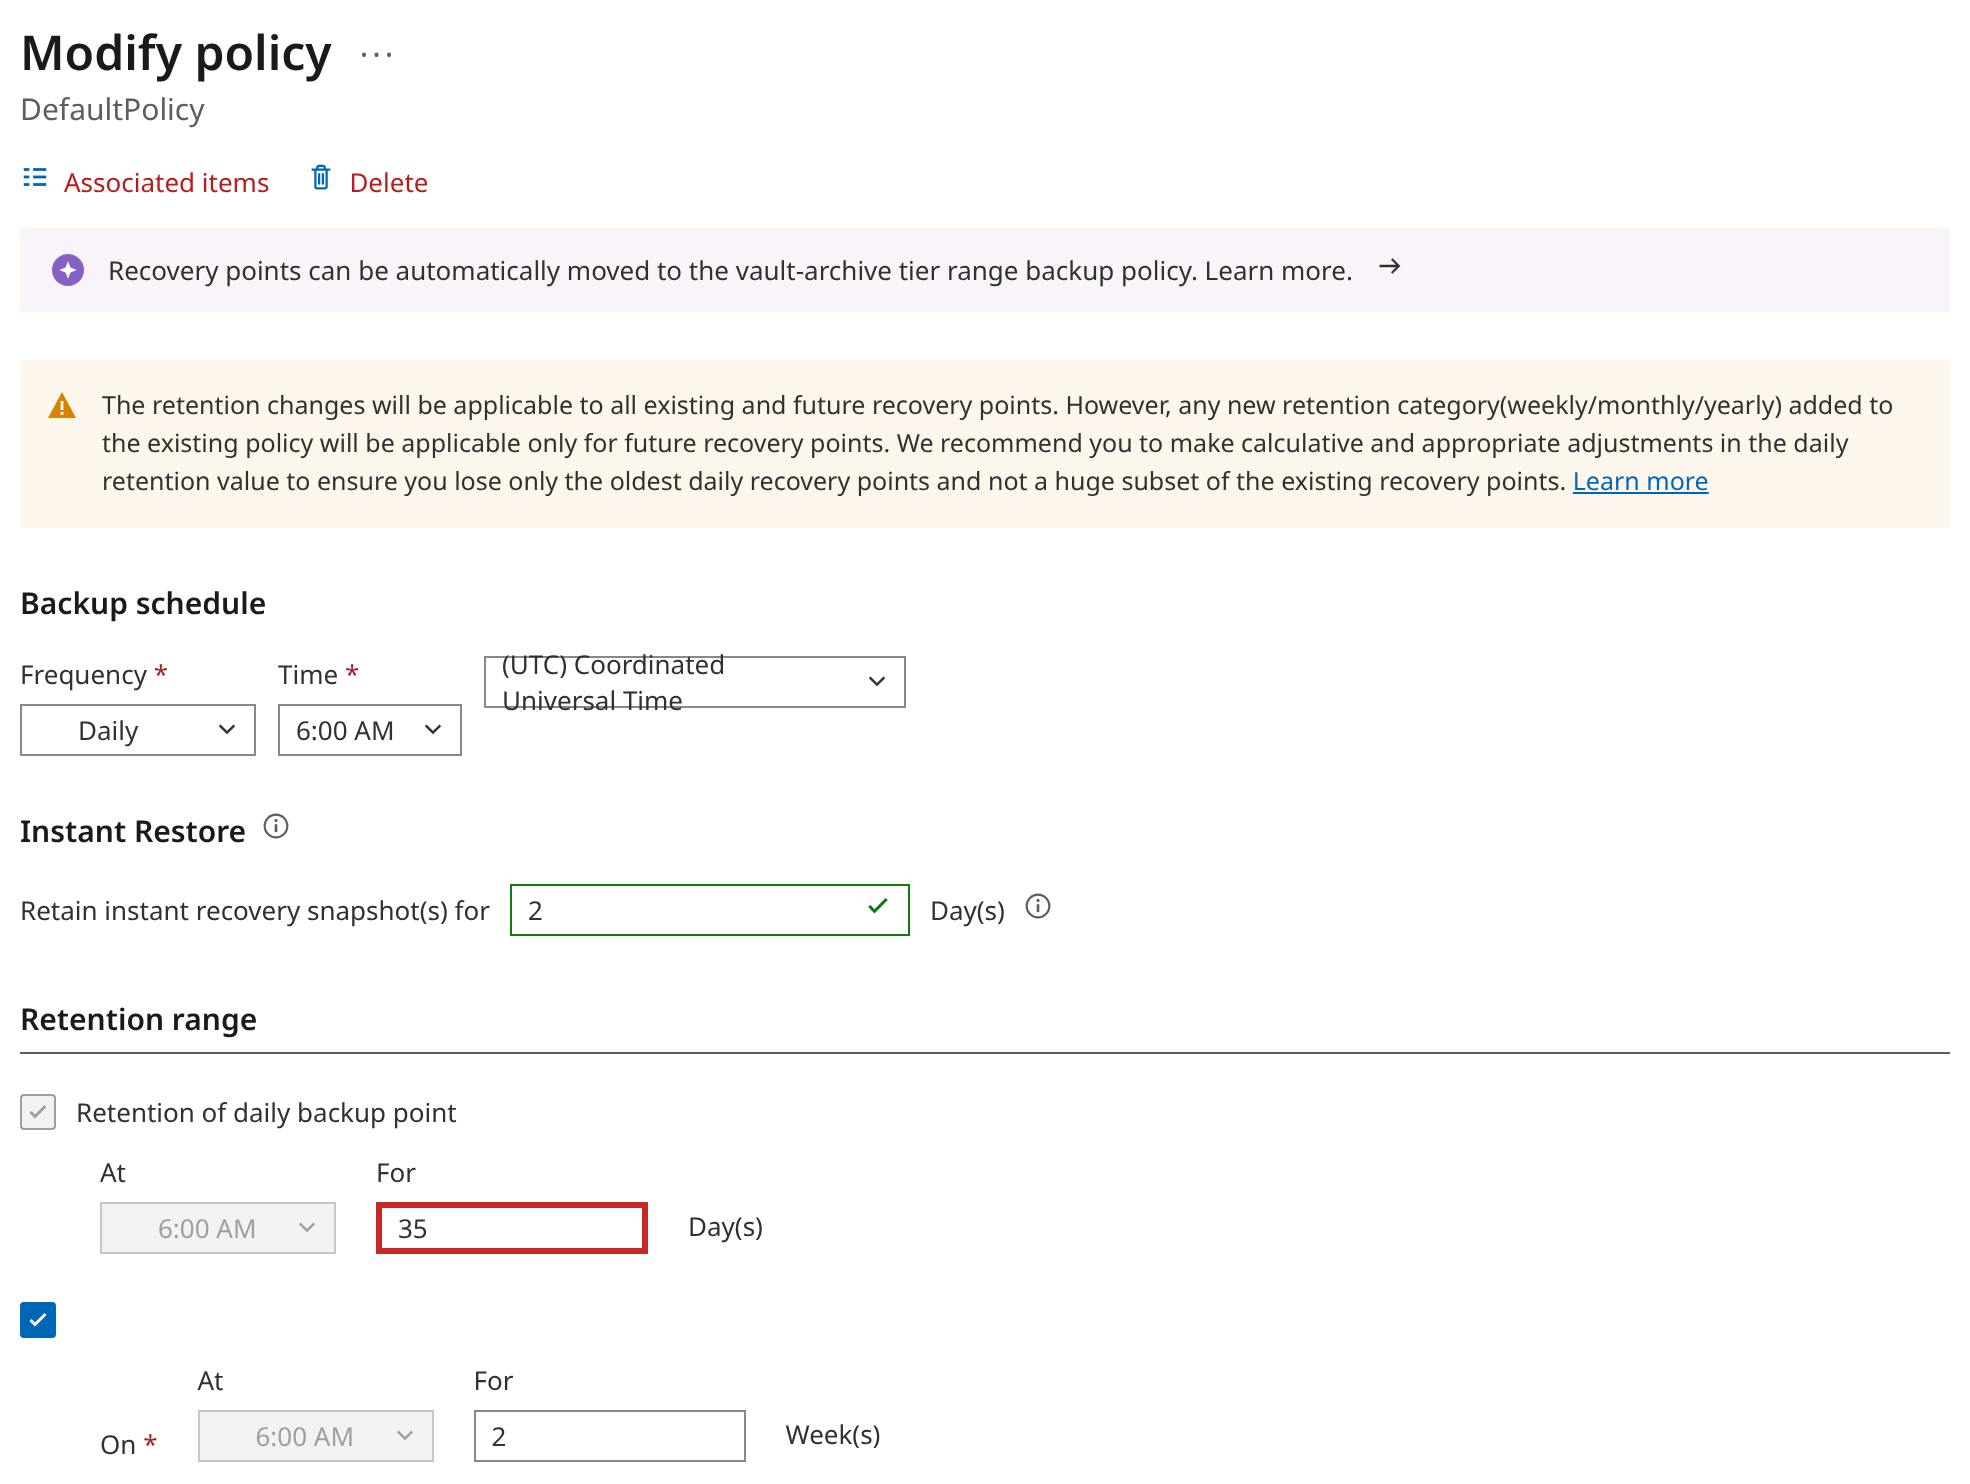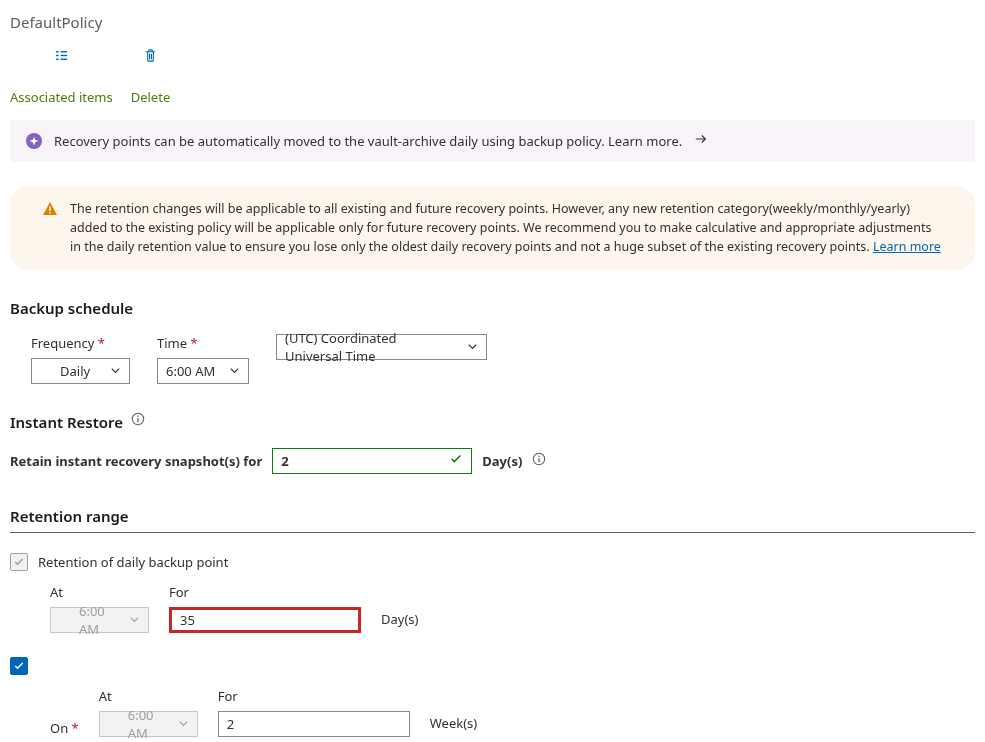--- a/index.html
+++ b/index.html
@@ -11,55 +11,55 @@
     color: #323130;
     background: #fff;
     width: 985px;
   }
   .header { margin-bottom: 8px; }
   .title-row { display: flex; align-items: center; gap: 14px; }
   h1 { font-size: 24px; font-weight: 600; margin: 0; color: #1b1a19; }
   .ellipsis { font-size: 16px; color: #605e5c; letter-spacing: 2px; cursor: pointer; }
   .subtitle { font-size: 15px; color: #605e5c; margin-top: 2px; }
   .toolbar { display: flex; gap: 18px; margin: 16px 0 14px 0; align-items: center; }
-  .toolbar-btn { display: flex; align-items: center; gap: 21px; font-size: 13px; color: #4d7c0f; cursor: pointer; flex-direction: column; }
+  .toolbar-btn { display: flex; align-items: center; gap: 7px; font-size: 13px; color: #b91c1c; cursor: pointer; }
   .toolbar-btn svg { width: 15px; height: 15px; }
   .banner {
     display: flex; align-items: center; gap: 12px;
     background: #f9f4fa; padding: 12px 16px; font-size: 13px;
     margin-bottom: 24px;
   }
   .banner .circle {
     width: 16px; height: 16px; border-radius: 50%; background: #8661c5;
     display: flex; align-items: center; justify-content: center; flex: none;
   }
   .banner .circle svg { width: 10px; height: 10px; fill: #fff; }
   .arrow-icon svg { width: 14px; height: 14px; stroke: #323130; }
   .warning-box {
     display: flex; gap: 12px; background: #fdf6ed;
-    padding: 14px 32px; font-size: 12.5px; line-height: 1.5;
-    margin-bottom: 28px; color: #323130; border-radius: 18px;
+    padding: 14px 13px; font-size: 12.5px; line-height: 1.5;
+    margin-bottom: 28px; color: #323130;
   }
   .warning-box svg { width: 16px; height: 16px; flex: none; margin-top: 1px; }
   .link { color: #0067b8; text-decoration: underline; cursor: pointer; }
   h2.section { font-size: 15px; font-weight: 600; margin: 0 0 16px 0; color: #1b1a19;}
   .hr { border: none; border-bottom: 1px solid #605e5c; margin: 6px 0 20px 0; }
-  .row { display: flex; gap: 27px; margin-bottom: 28px; flex-wrap: wrap; margin-left: 21px; }
+  .row { display: flex; gap: 11px; margin-bottom: 28px; flex-wrap: wrap; }
   .field { display: flex; flex-direction: column; gap: 6px; }
   .label { font-size: 13px; color: #323130; }
   .req::after { content: " *"; color: #a4262c; }
   .select, .input {
     border: 1px solid #8a8886; height: 26px; font-size: 13px;
     padding: 0 8px; background: #fff; display: flex; align-items: center;
     justify-content: space-between; gap: 10px;
   }
   .select.disabled, .input.disabled { background: #f3f2f1; color: #a19f9d; border-color:#c8c6c4;}
   .select .chev svg { width: 11px; height: 11px; }
-  .w110 { width: 99px; padding-left: 28px; } .w90 { width: 92px; } .w230 { width: 211px; }
-  .w200 { width: 200px; } .w160 { width: 192px; }
+  .w110 { width: 118px; padding-left: 28px; } .w90 { width: 92px; } .w230 { width: 211px; }
+  .w200 { width: 200px; } .w160 { width: 136px; }
   .inline { display: flex; align-items: center; gap: 10px; }
   .info-ic svg { width: 14px; height: 14px; stroke: #605e5c; fill: none; }
   .check-row { display: flex; align-items: center; gap: 10px; margin-bottom: 12px; }
   .checkbox {
     width: 18px; height: 18px; border: 1px solid #323130; border-radius: 2px;
     display: flex; align-items: center; justify-content: center; flex: none;
   }
   .checkbox.disabled { background: #f3f2f1; border-color:#a19f9d; }
   .checkbox.checked { background: #0067b8; border-color: #0067b8; }
   .checkbox svg { width: 12px; height: 12px; }
@@ -68,20 +68,24 @@
   .suffix { font-size: 13px; color: #323130; padding-bottom: 5px; }
   .valid-input { border-color: #107c10; position: relative; }
   .valid-input svg { width: 14px; height: 14px; }
   .highlight { border: 3px solid #c62828; }
   .sec-title-row { display:flex; align-items:flex-start; gap:8px;}
 </style>
 </head>
 <body>
 
 <div class="header">
+  <div class="title-row">
+    <h1>Modify policy</h1>
+    <span class="ellipsis">···</span>
+  </div>
   <div class="subtitle">DefaultPolicy</div>
 </div>
 
 <div class="toolbar">
   <div class="toolbar-btn">
     <span>
       <svg viewBox="0 0 16 16">
           <g stroke="#0067b8" stroke-width="1.5">
             <line x1="2" y1="4" x2="5" y2="4"></line>
             <line x1="7" y1="4" x2="14" y2="4"></line>
@@ -107,21 +111,21 @@
     <span>Delete</span>
   </div>
 </div>
 
 <div class="banner">
   <span class="circle">
     <svg viewBox="0 0 16 16">
         <path d="M8 1l2 5 5 2-5 2-2 5-2-5-5-2 5-2z"></path>
       </svg>
   </span>
-  <span>Recovery points can be automatically moved to the vault-archive daily using backup policy. Learn more.</span>
+  <span>Recovery points can be automatically moved to the vault-archive tier range backup policy. Learn more.</span>
   <span class="arrow-icon">
     <svg viewBox="0 0 16 16" fill="none">
         <path d="M2 8h11m-4-4l4 4-4 4" stroke-width="1.3"></path>
       </svg>
   </span>
 </div>
 
 <div class="warning-box">
   <span>
     <svg viewBox="0 0 16 16">
@@ -166,21 +170,21 @@
 </div>
 
 <div class="sec-title-row" style="margin-bottom:16px;">
   <h2 class="section" style="margin:0;">Instant Restore</h2>
   <span class="info-ic"><svg viewBox="0 0 16 16">
         <circle cx="8" cy="8" r="6.5" stroke-width="1.2"></circle>
         <line x1="8" y1="7" x2="8" y2="11.5" stroke-width="1.5"></line>
         <circle cx="8" cy="4.8" r="0.9" fill="#605e5c" stroke="none"></circle>
       </svg></span>
 </div>
-<div class="inline" style="margin-bottom:32px;font-weight:bold;">
+<div class="inline" style="margin-bottom:32px;">
   <span class="label">Retain instant recovery snapshot(s) for</span>
   <div class="select valid-input w200">
     <span>2</span>
     <span><svg viewBox="0 0 16 16">
           <path d="M3 8l3 3 7-7" fill="none" stroke="#107c10" stroke-width="1.8"></path>
         </svg></span>
   </div>
   <span class="label">Day(s)</span>
   <span class="info-ic"><svg viewBox="0 0 16 16">
         <circle cx="8" cy="8" r="6.5" stroke-width="1.2"></circle>

